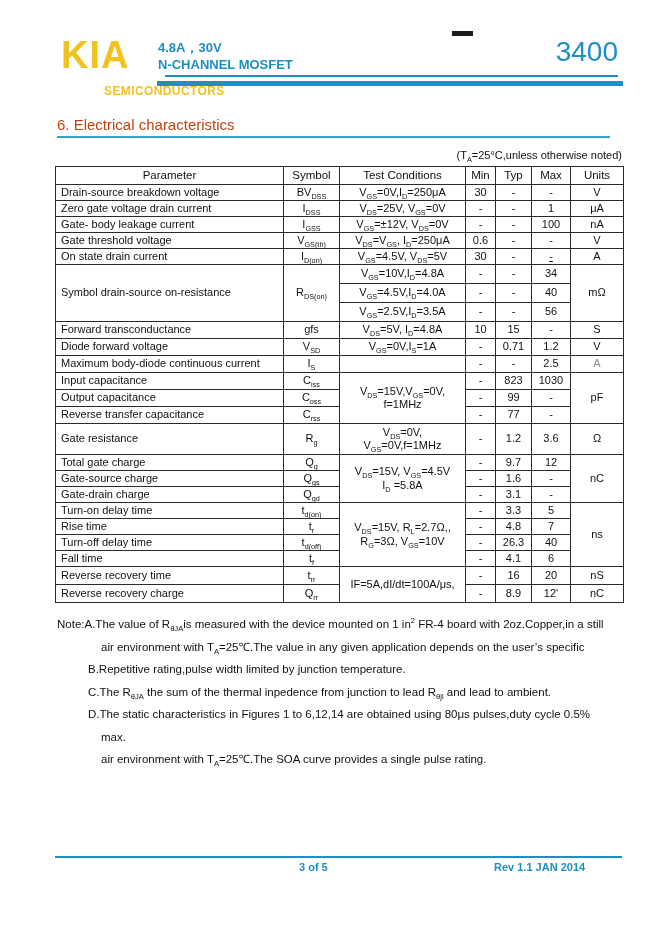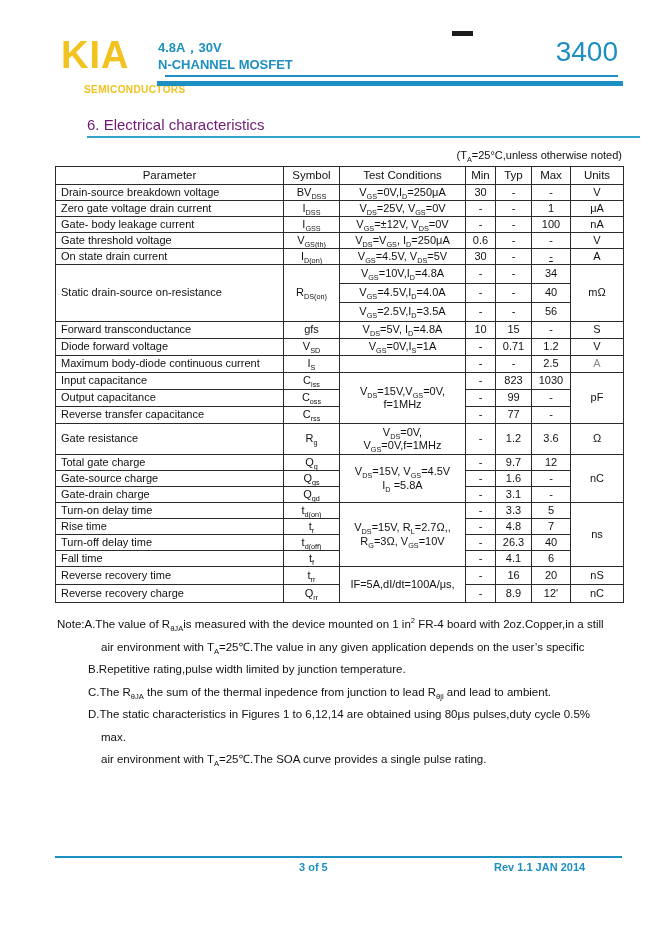--- a/index.html
+++ b/index.html
@@ -6,21 +6,21 @@
   .page {
     position:relative; width:662px; height:936px; margin:0 auto;
     background:#ffffff; overflow:hidden;
     font-family:"Liberation Sans", sans-serif; color:#1a1a1a;
   }
   sub { font-size:0.66em; line-height:0; }
   sup { font-size:0.66em; line-height:0; vertical-align:super; }
 
   
   .logo { position:absolute; left:61px; top:34px; font-size:38px; font-weight:bold; letter-spacing:1px; }
-  .logo-sub { position:absolute; left:56px; top:84px; font-size:10px; font-weight:bold; letter-spacing:0.4px;padding-left:28px; }
+  .logo-sub { position:absolute; left:76px; top:84px; font-size:12px; font-weight:bold; letter-spacing:0.4px;padding-left:28px; }
   .subtitle { position:absolute; left:158px; top:39px; font-weight:bold; font-size:13px; line-height:17px; }
   .part-number { position:absolute; top:36px; right:44px; font-size:28px; }
   .hr-thin  { position:absolute; left:165px; top:75px;  width:453px; height:2px; }
   .hr-thick { position:absolute; left:157px; top:81px;  width:466px; height:5px; }
   .artifact { position:absolute; left:452px; top:31px; width:21px; height:5px; background:#1c1c1c; }
 
   
   .sec-title {
     position:absolute; left:57px; top:116px; width:553px;
     font-size:15px; padding-bottom:3px; border-bottom:2px solid;
@@ -61,21 +61,21 @@
   <div class="logo-sub brand-yellow" style="color: rgb(242, 194, 31);">SEMICONDUCTORS</div>
   <div class="subtitle brand-blue" style="color: rgb(29, 143, 194);">
     <div>4.8A，30V</div>
     <div>N-CHANNEL MOSFET</div>
   </div>
   <div class="part-number brand-blue" style="color: rgb(29, 143, 194);">3400</div>
   <div class="artifact"></div>
   <div class="hr-thin bg-blue" style="background: rgb(29, 143, 194);"></div>
   <div class="hr-thick bg-blue" style="background: rgb(29, 143, 194);"></div>
 
-  <div class="sec-title teal" style="color: #701a75; border-color: rgb(53, 163, 201); margin-left: 30px;">6.  Electrical characteristics</div>
+  <div class="sec-title teal" style="color: #c2410c; border-color: rgb(53, 163, 201);">6.  Electrical characteristics</div>
 
   <div class="cond-note">(T<sub>A</sub>=25°C,unless otherwise noted)</div>
 
   <table class="spec">
     <colgroup>
         <col style="width: 228px;">
         <col style="width: 56px;">
         <col style="width: 126px;">
         <col style="width: 30px;">
         <col style="width: 36px;">
@@ -133,21 +133,21 @@
         <tr style="height: 16px; margin-top: 14px;">
           <td class="param">On state drain current</td>
           <td>I<sub>D(on)</sub></td>
           <td>V<sub>GS</sub>=4.5V, V<sub>DS</sub>=5V</td>
           <td>30</td>
           <td>-</td>
           <td class="ud">-</td>
           <td>A</td>
         </tr>
         <tr style="height: 19px;">
-          <td class="param" rowspan="3">Static drain-source on-resistance</td>
+          <td class="param" rowspan="3">Symbol drain-source on-resistance</td>
           <td rowspan="3">R<sub>DS(on)</sub></td>
           <td>V<sub>GS</sub>=10V,I<sub>D</sub>=4.8A</td>
           <td>-</td>
           <td>-</td>
           <td>34</td>
           <td rowspan="3">mΩ</td>
         </tr>
         <tr style="height: 19px;">
           <td>V<sub>GS</sub>=4.5V,I<sub>D</sub>=4.0A</td>
           <td>-</td>

